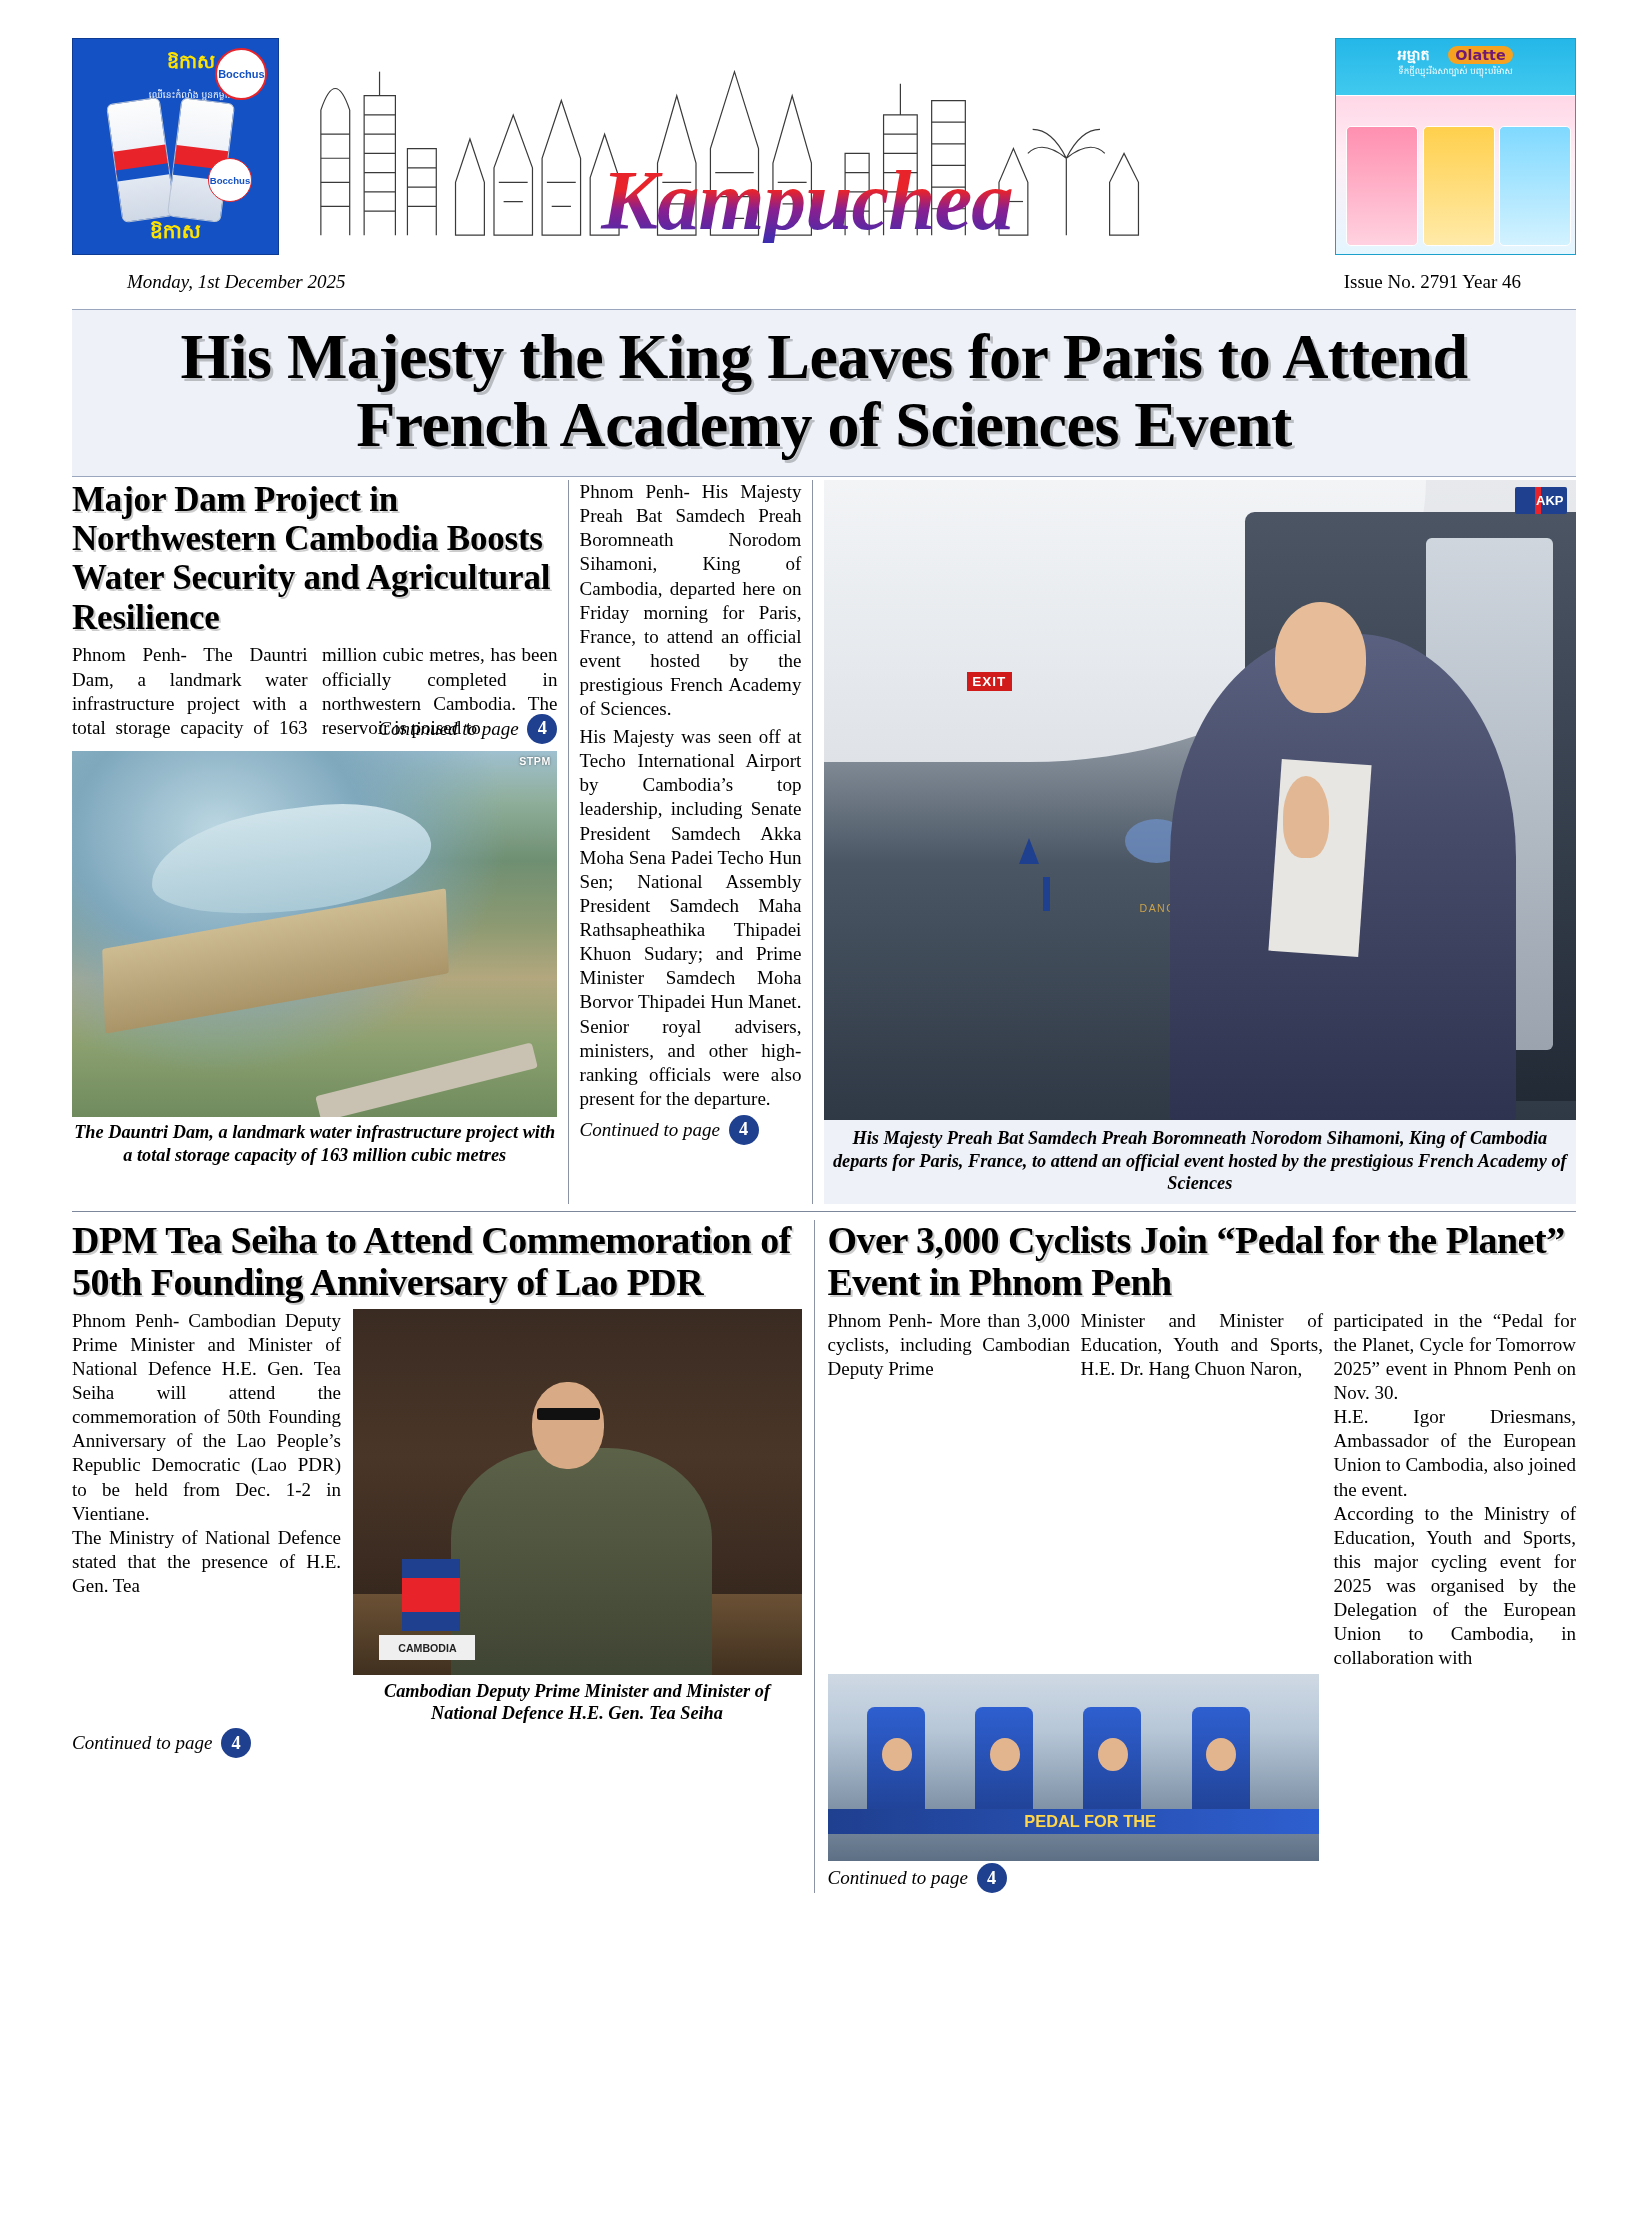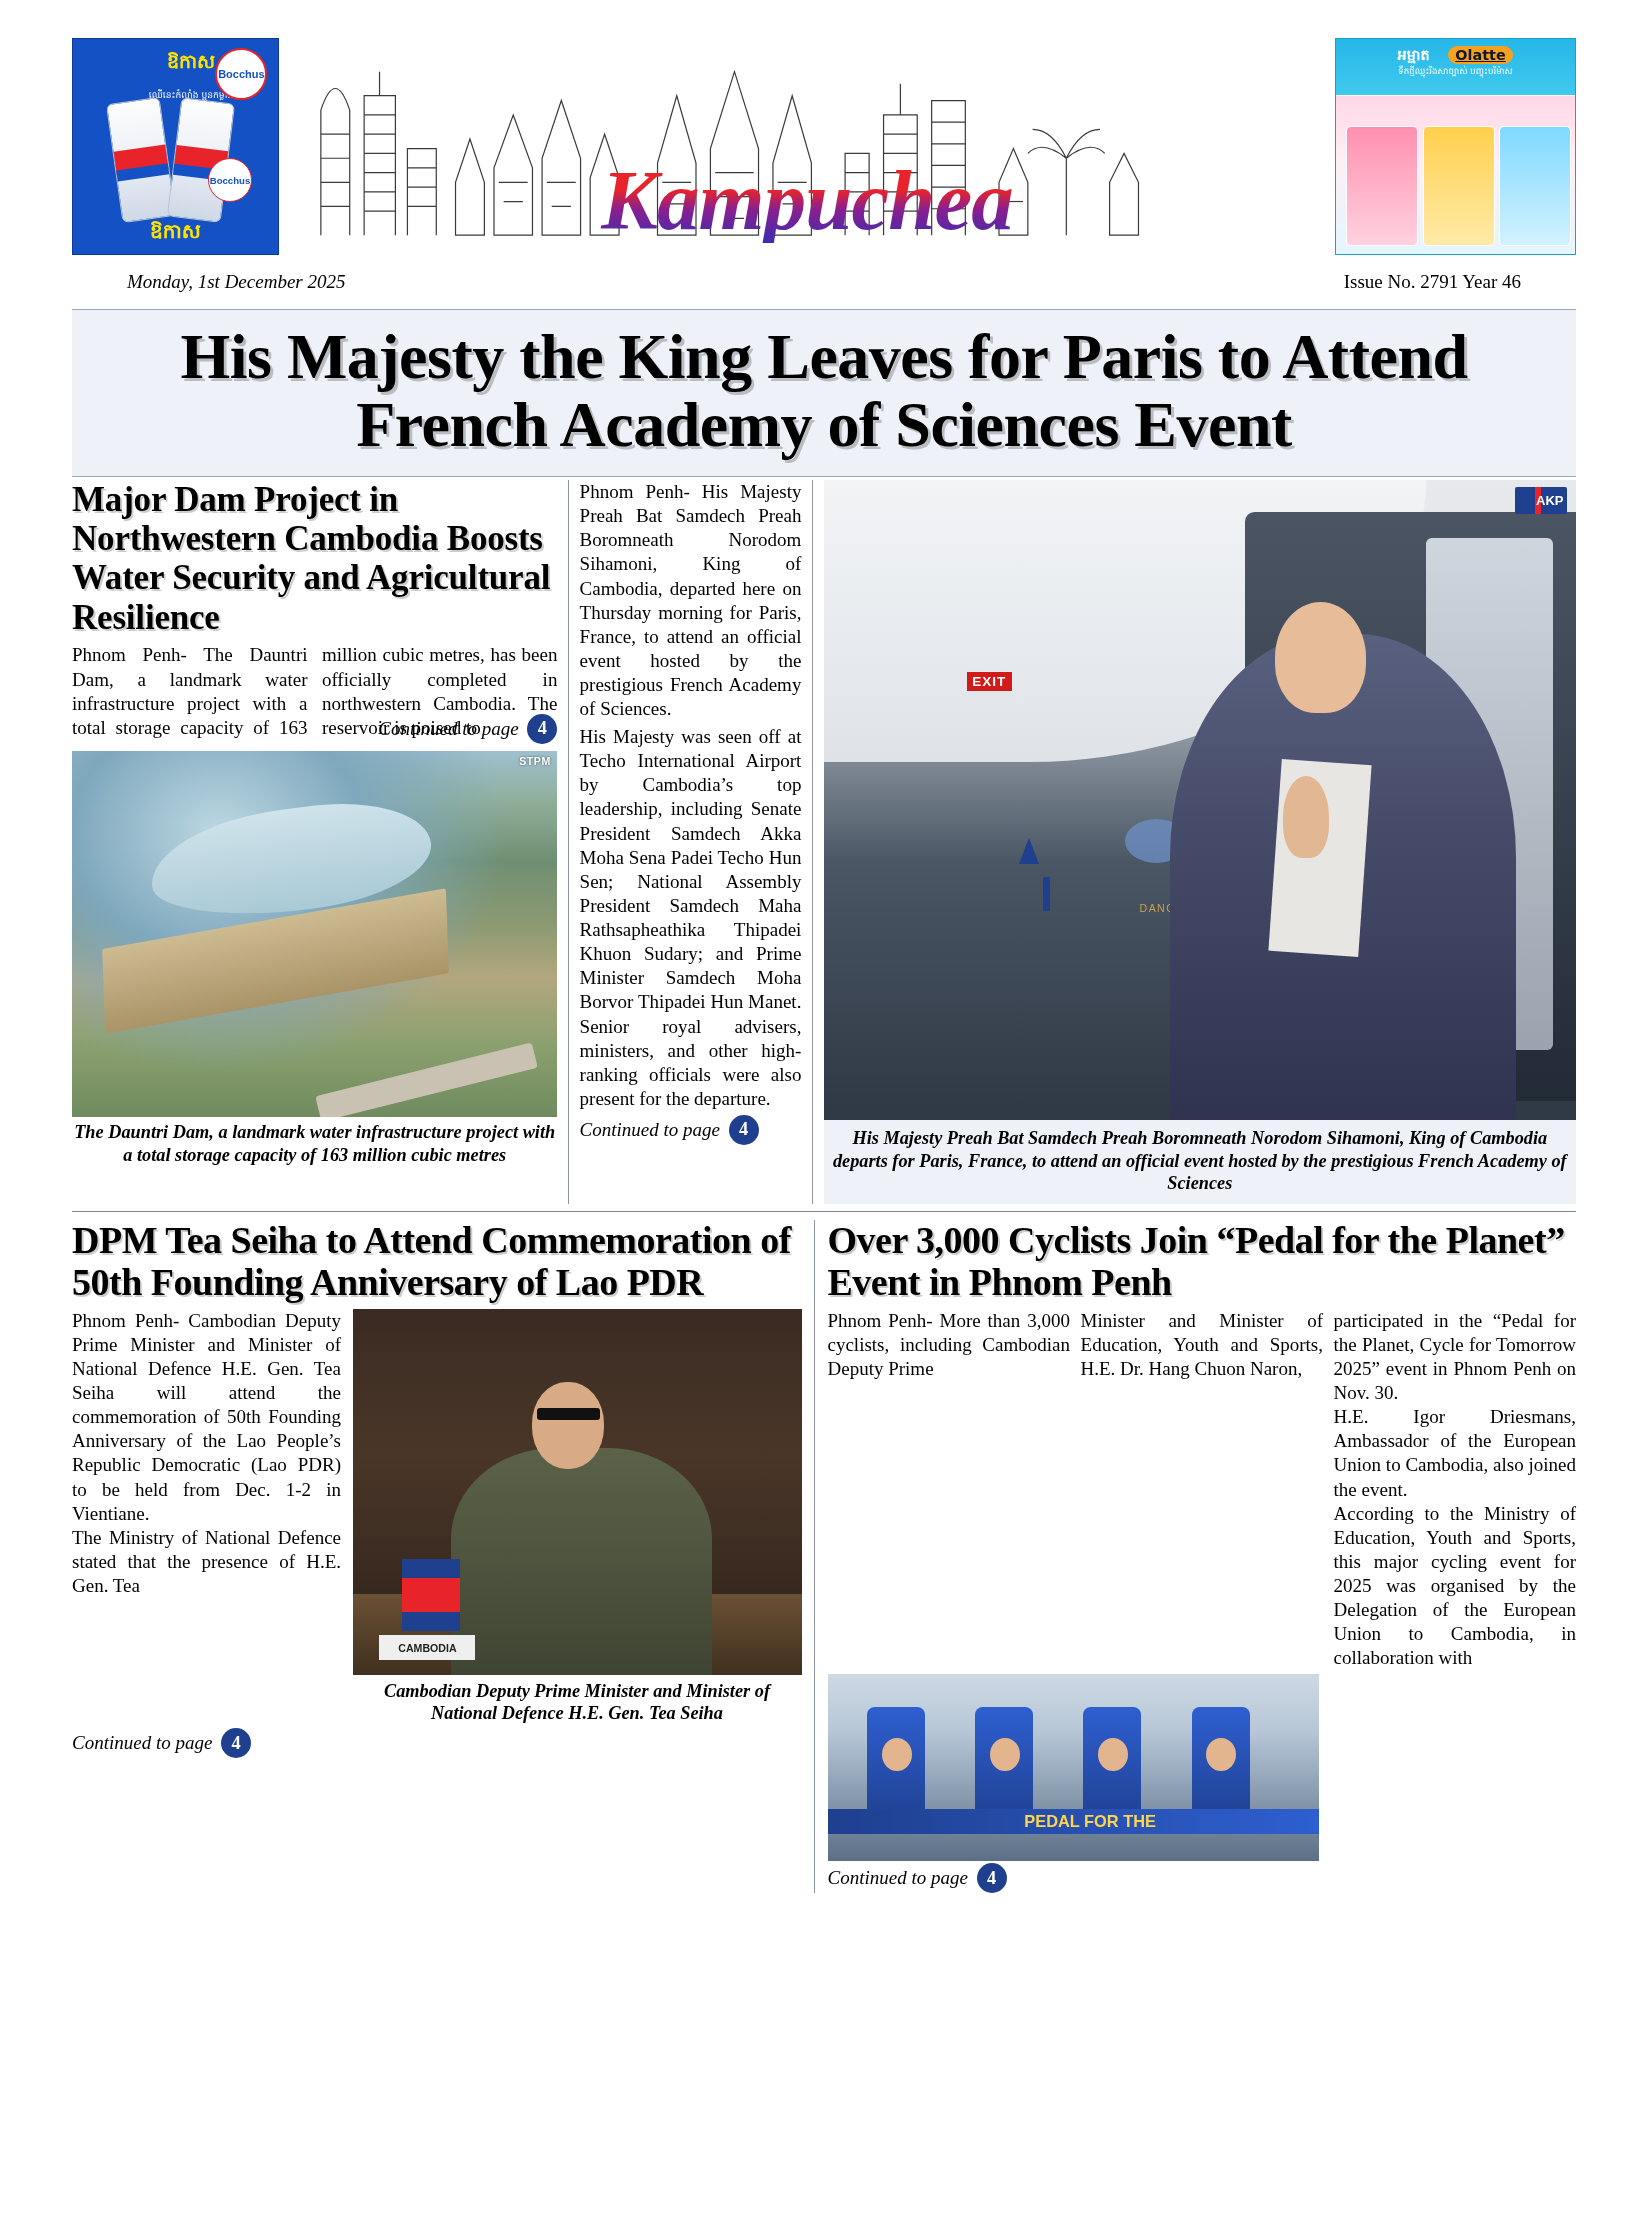--- a/index.html
+++ b/index.html
@@ -112,22 +112,22 @@
     border: 1.4px solid #1ba0cc;
     position: relative;
     overflow: hidden;
   }
   .ad-right .r-top {
     position:absolute; top:6.7px; left:0; right:0; text-align:center;
     font-family:"DejaVu Sans", sans-serif; font-weight:bold;
     font-size:14.4px; color:#fff;
   }
   .ad-right .r-top .pill {
-    display:inline-block; background:#f6a11f; color:#0f172a; border-radius:9.6px;
-    padding:1px 7.7px; margin-left:18px;text-decoration:underline;
+    display:inline-block; background:#f6a11f; color:#701a75; border-radius:9.6px;
+    padding:1px 7.7px; margin-left:18px;
   }
   .ad-right .r-sub {
     position:absolute; top:27px; left:0; right:0; text-align:center;
     font-family:"DejaVu Sans", sans-serif; font-size:8.7px; color:#ffffff;
   }
   .ad-right .panel {
     position:absolute; bottom:0; left:0; right:0; height:159px;
     background:linear-gradient(180deg,#ffd7e6 0%, #ffeef5 40%, #e4f6ff 100%);
     border-top:1.4px solid #fff;
   }
@@ -471,21 +471,21 @@
         <div class="water"></div>
         <div class="crest"></div>
         <div class="road"></div>
         <div class="wm">STPM</div>
       </div>
       <div class="caption">The Dauntri Dam, a landmark water infrastructure project with a total storage capacity of 163 million cubic metres</div>
     </div>
 
     <div class="col-b">
       <div class="body-text">
-        <p>Phnom Penh- His Majesty Preah Bat Samdech Preah Boromneath Norodom Sihamoni, King of Cambodia, departed here on Thursday morning for Paris, France, to attend an official event hosted by the prestigious French Academy of Sciences.</p>
+        <p>Phnom Penh- His Majesty Preah Bat Samdech Preah Boromneath Norodom Sihamoni, King of Cambodia, departed here on Friday morning for Paris, France, to attend an official event hosted by the prestigious French Academy of Sciences.</p>
         <p>His Majesty was seen off at Techo International Airport by Cambodia’s top leadership, including Senate President Samdech Akka Moha Sena Padei Techo Hun Sen; National Assembly President Samdech Maha Rathsapheathika Thipadei Khuon Sudary; and Prime Minister Samdech Moha Borvor Thipadei Hun Manet. Senior royal advisers, ministers, and other high-ranking officials were also present for the departure.</p>
       </div>
       <div class="contwrap">
         <span>Continued to page</span>
         <span class="pagebadge">4</span>
       </div>
     </div>
 
     <div class="col-c">
       <div class="photo king">

